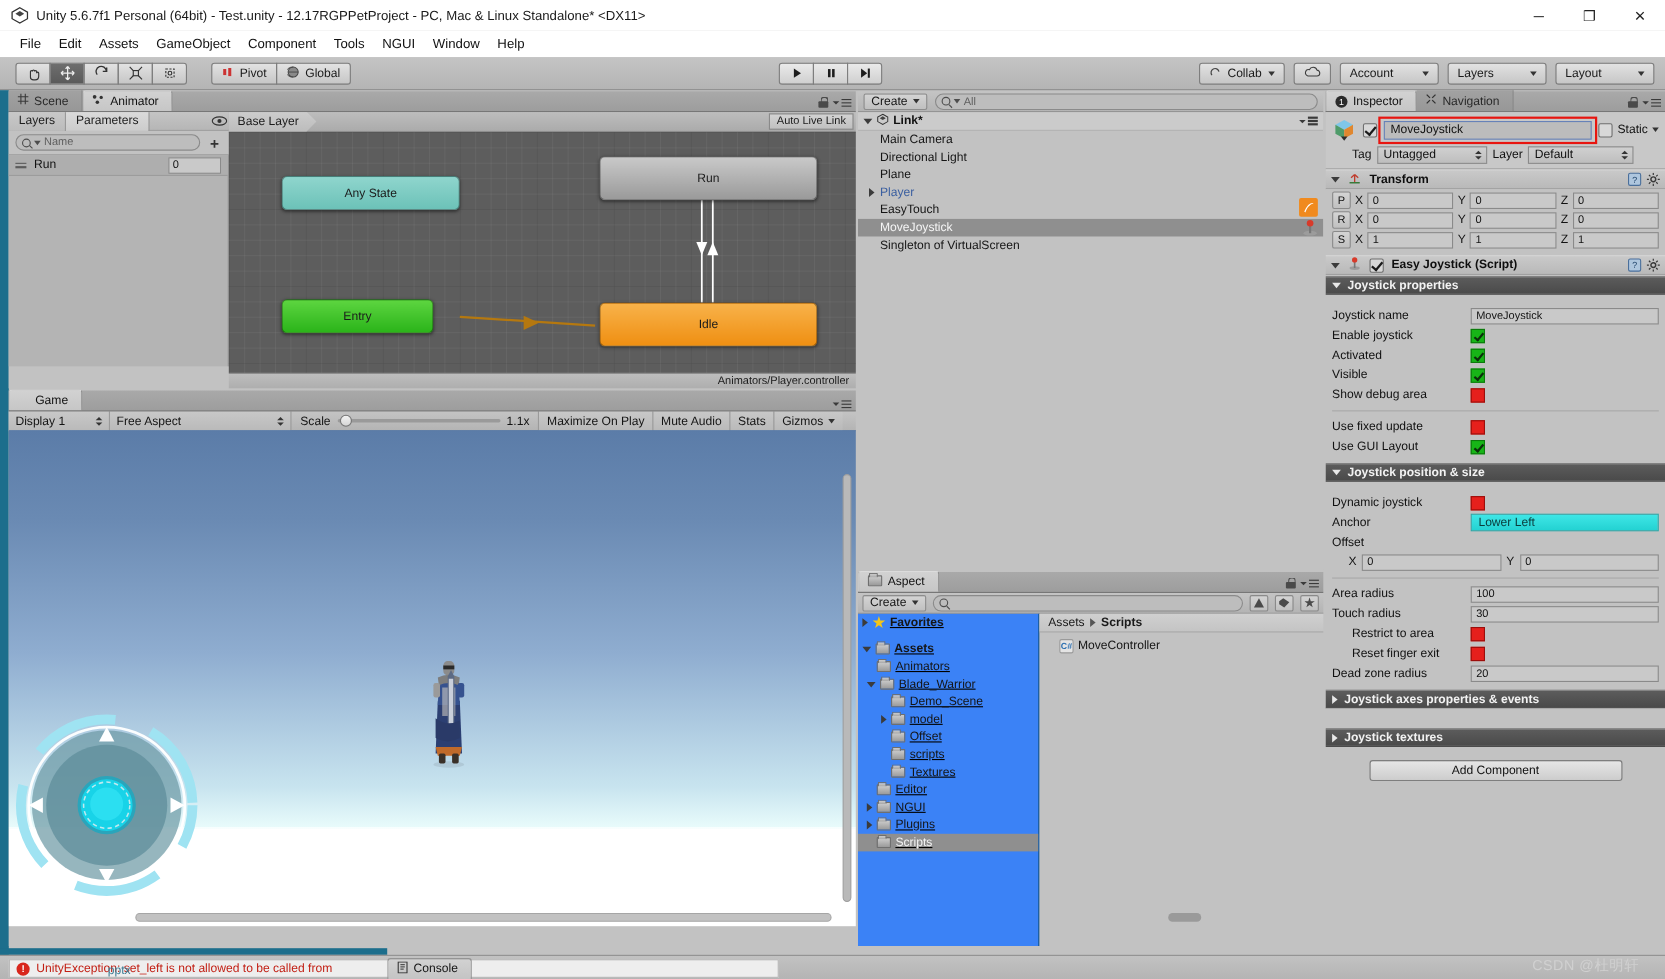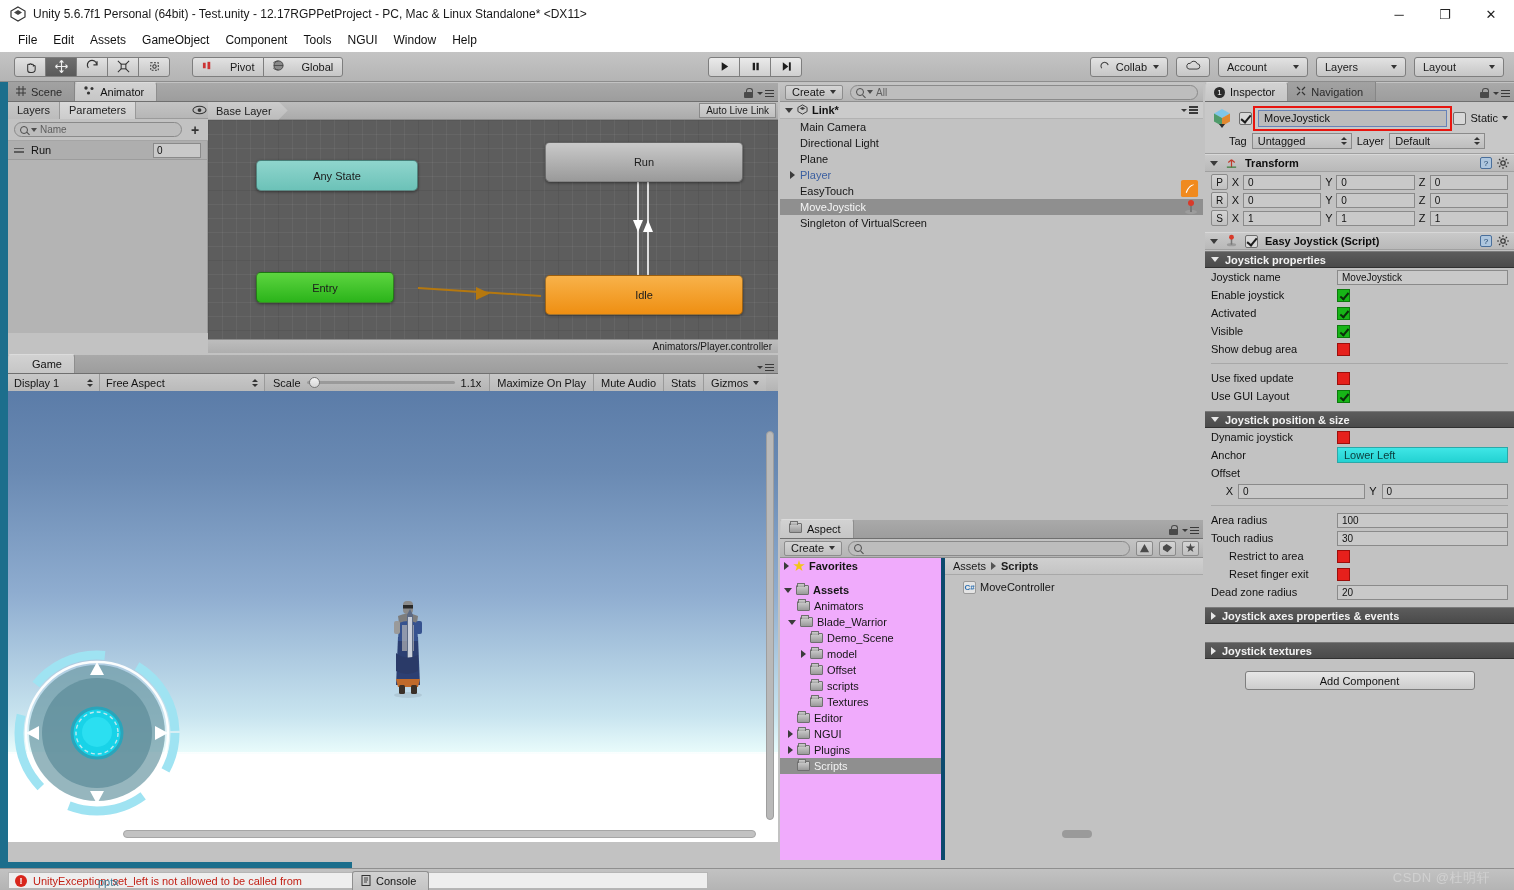--- a/index.html
+++ b/index.html
@@ -55,21 +55,21 @@
   }
   .tb-btn:first-child { border-radius: 3px 0 0 3px; margin-left: 0; }
   .tb-btn:last-child  { border-radius: 0 3px 3px 0; }
   .tb-btn.active { background: linear-gradient(#6e6e6e,#5a5a5a); }
   .tb-btn.active svg { stroke: #f0f0f0; fill: #f0f0f0; }
 
   .pivot-group { display: flex; margin-left: 22px; }
   .pivot-btn {
     height: 20px; padding: 0 9px; border: 1px solid #7e7e7e; margin-left: -1px;
     background: linear-gradient(#e2e2e2,#c6c6c6);
-    display: flex; align-items: center; gap: 17px; font-size: 11px; color: #1a1a1a;
+    display: flex; align-items: center; gap: 5px; font-size: 11px; color: #1a1a1a;
   }
   .pivot-btn:first-child { border-radius: 3px 0 0 3px; margin-left: 0; }
   .pivot-btn:last-child  { border-radius: 0 3px 3px 0; }
 
   .play-group { position: absolute; left: 708px; display: flex; }
   .play-btn {
     width: 32px; height: 20px; border: 1px solid #7e7e7e; margin-left: -1px;
     background: linear-gradient(#eaeaea,#cfcfcf);
     display: flex; align-items: center; justify-content: center;
   }
@@ -286,21 +286,21 @@
   .p-toolbar {
     height: 19px; background: linear-gradient(#c4c4c4,#b4b4b4);
     display: flex; align-items: center; gap: 6px; padding: 0 4px;
     border-bottom: 1px solid #8f8f8f;
   }
   .p-iconbtn {
     width: 17px; height: 15px; border: 1px solid #8a8a8a; border-radius: 2px;
     background: linear-gradient(#d4d4d4,#c0c0c0); display:flex; align-items:center; justify-content:center;
   }
   .p-split { display: flex; height: calc(100% - 19px - 19px); }
-  .p-left { width: 165px; background: #f0abfc; border-right: 4px solid #0c4a6e; overflow: hidden; }
+  .p-left { width: 165px; background: #3b82f6; border-right: 1px solid #0c4a6e; overflow: hidden; text-decoration: underline; }
   .p-right { flex: 1; background: #c2c2c2; }
   .p-bread {
     height: 17px; background: linear-gradient(#d0d0d0,#c4c4c4); display:flex; align-items:center;
     gap: 5px; padding-left: 8px; font-size: 11px; color: #1a1a1a; border-bottom: 1px solid #a8a8a8;
   }
   .p-bread b { font-weight: bold; }
   .p-row {
     height: 16px; display: flex; align-items: center; gap: 4px;
     font-size: 11px; color: #151515; position: relative;
   }
@@ -406,21 +406,21 @@
   .section-bar {
     height: 17px; background: linear-gradient(#5c5c5c,#4a4a4a);
     display: flex; align-items: center; gap: 6px; padding-left: 6px;
     font-size: 11px; font-weight: bold; color: #f2f2f2;
     border-top: 1px solid #7a7a7a; border-bottom: 1px solid #303030;
     margin-top: 1px;
   }
   .tri-w-down { width:0;height:0;border-left:4px solid transparent;border-right:4px solid transparent;border-top:5px solid #e8e8e8; }
   .tri-w-right{ width:0;height:0;border-top:4px solid transparent;border-bottom:4px solid transparent;border-left:5px solid #e8e8e8; }
 
-  .prop-area { background: #c2c2c2; padding: 0 6px 5px 6px; }
+  .prop-area { background: #c2c2c2; padding: 10px 6px 5px 6px; }
   .prop-row { display: flex; align-items: center; height: 18px; }
   .prop-label { font-size: 11px; color: #111; flex: none; width: 126px; }
   .prop-label.indent { padding-left: 18px; }
   .prop-text {
     flex: 1; height: 15px; border: 1px solid #8a8a8a; background: #c9c9c9;
     display: flex; align-items: center; padding-left: 4px; font-size: 10px; color: #111;
   }
   .tick {
     width: 13px; height: 13px; background: #17b517; border: 1px solid #0c7a0c;
     position: relative; flex:none;

